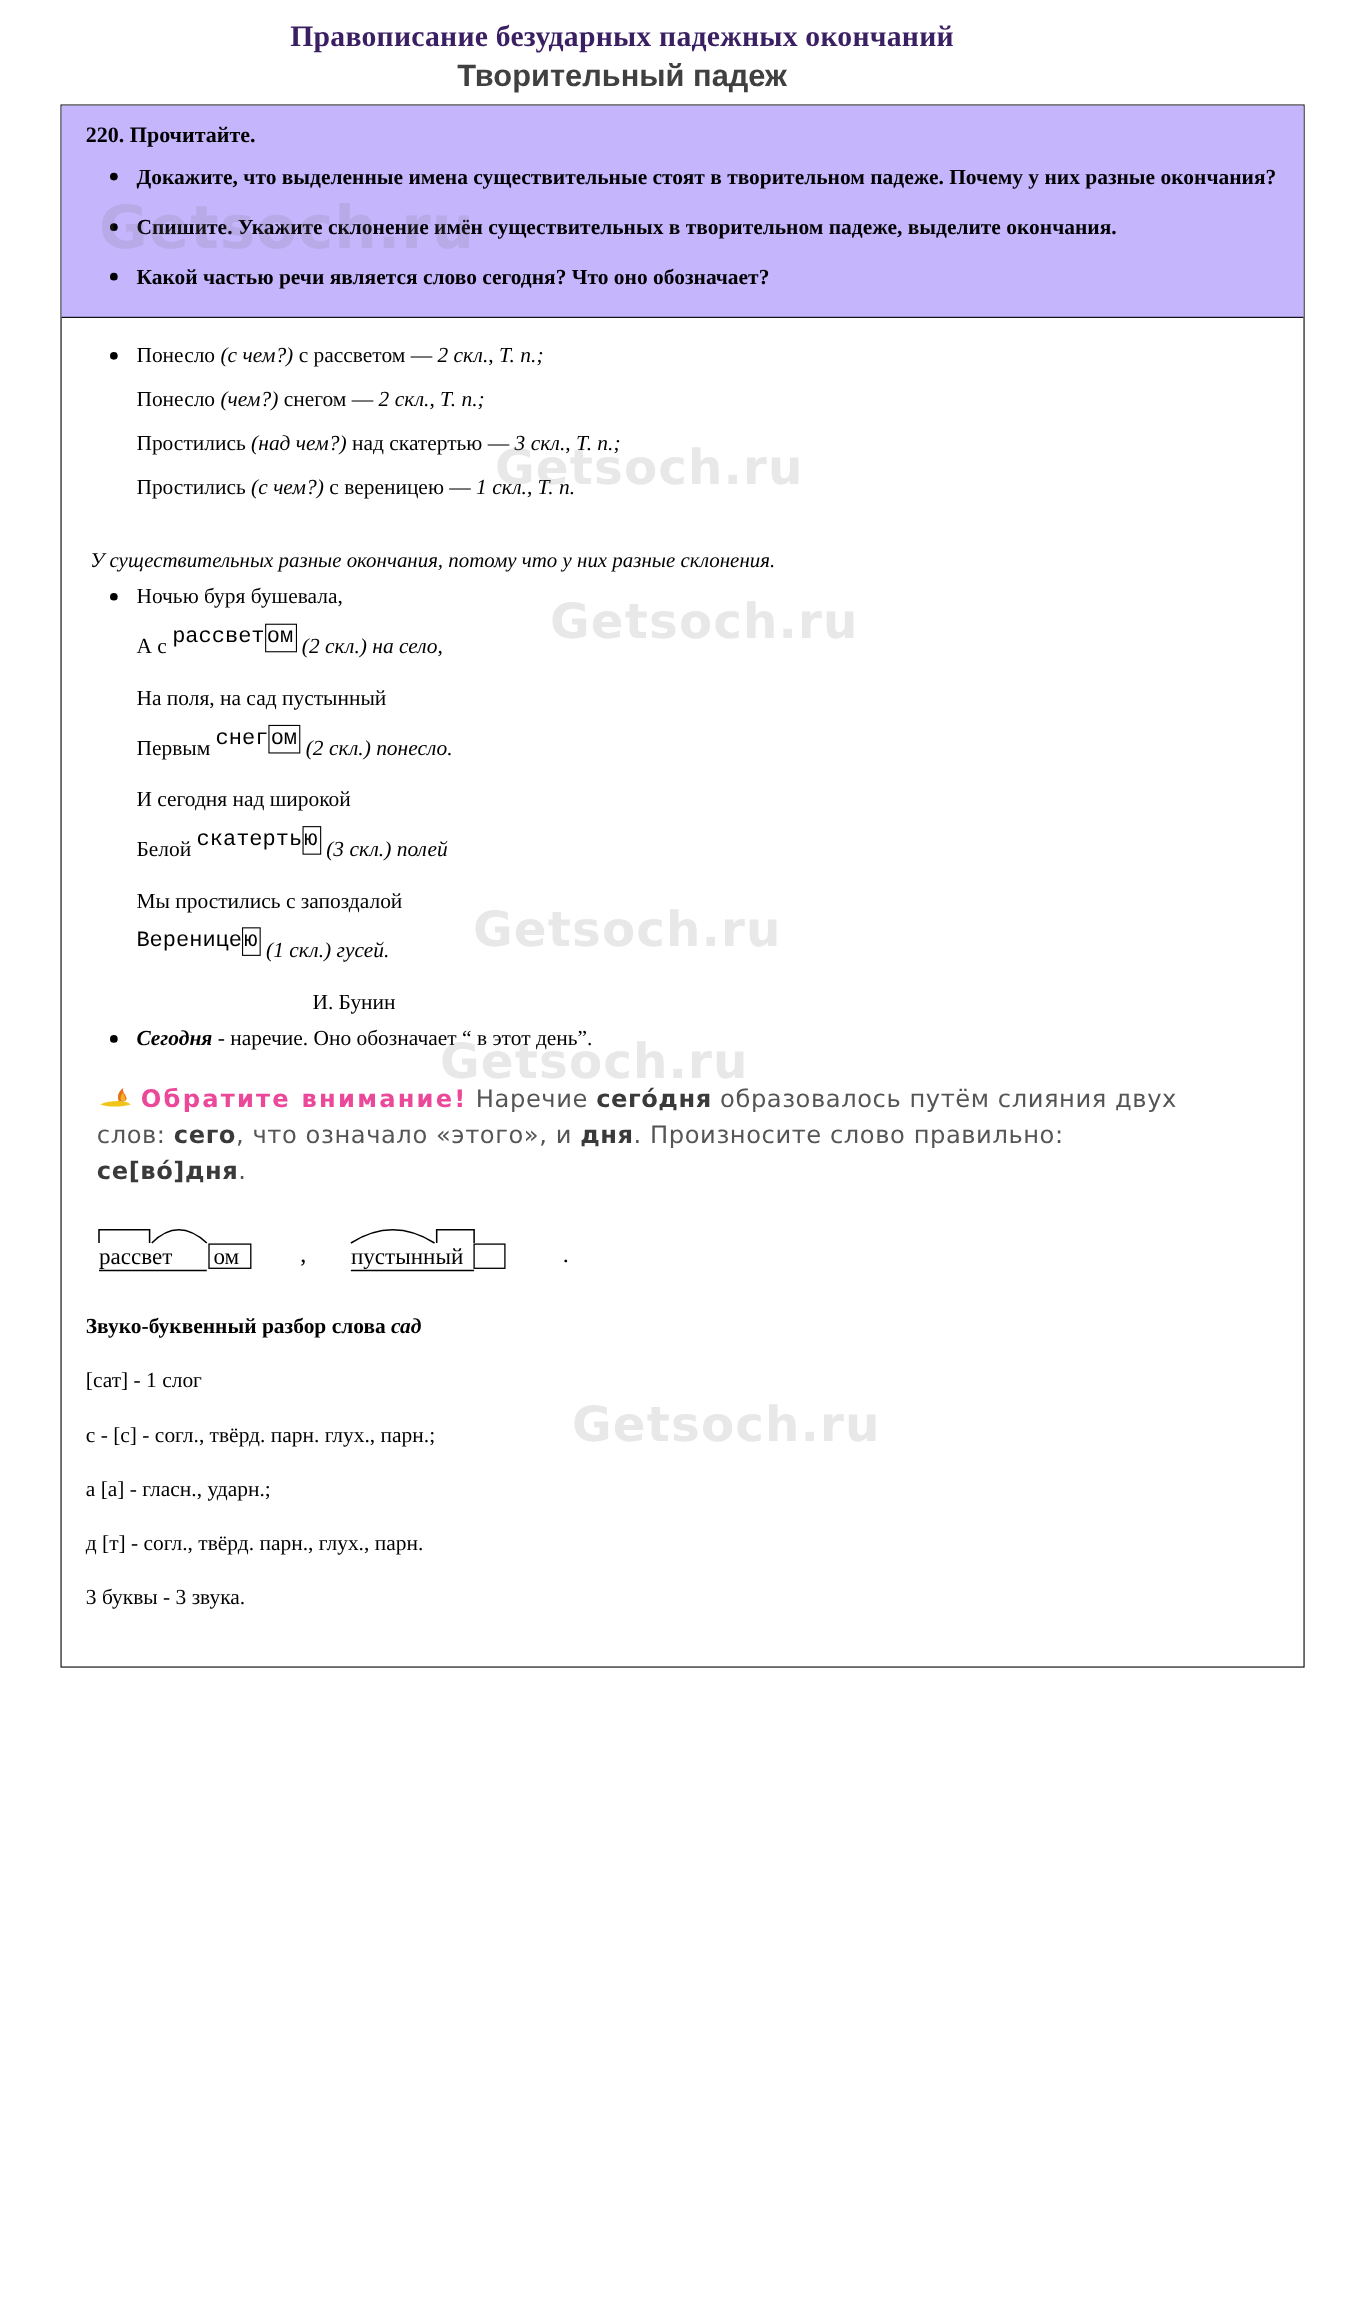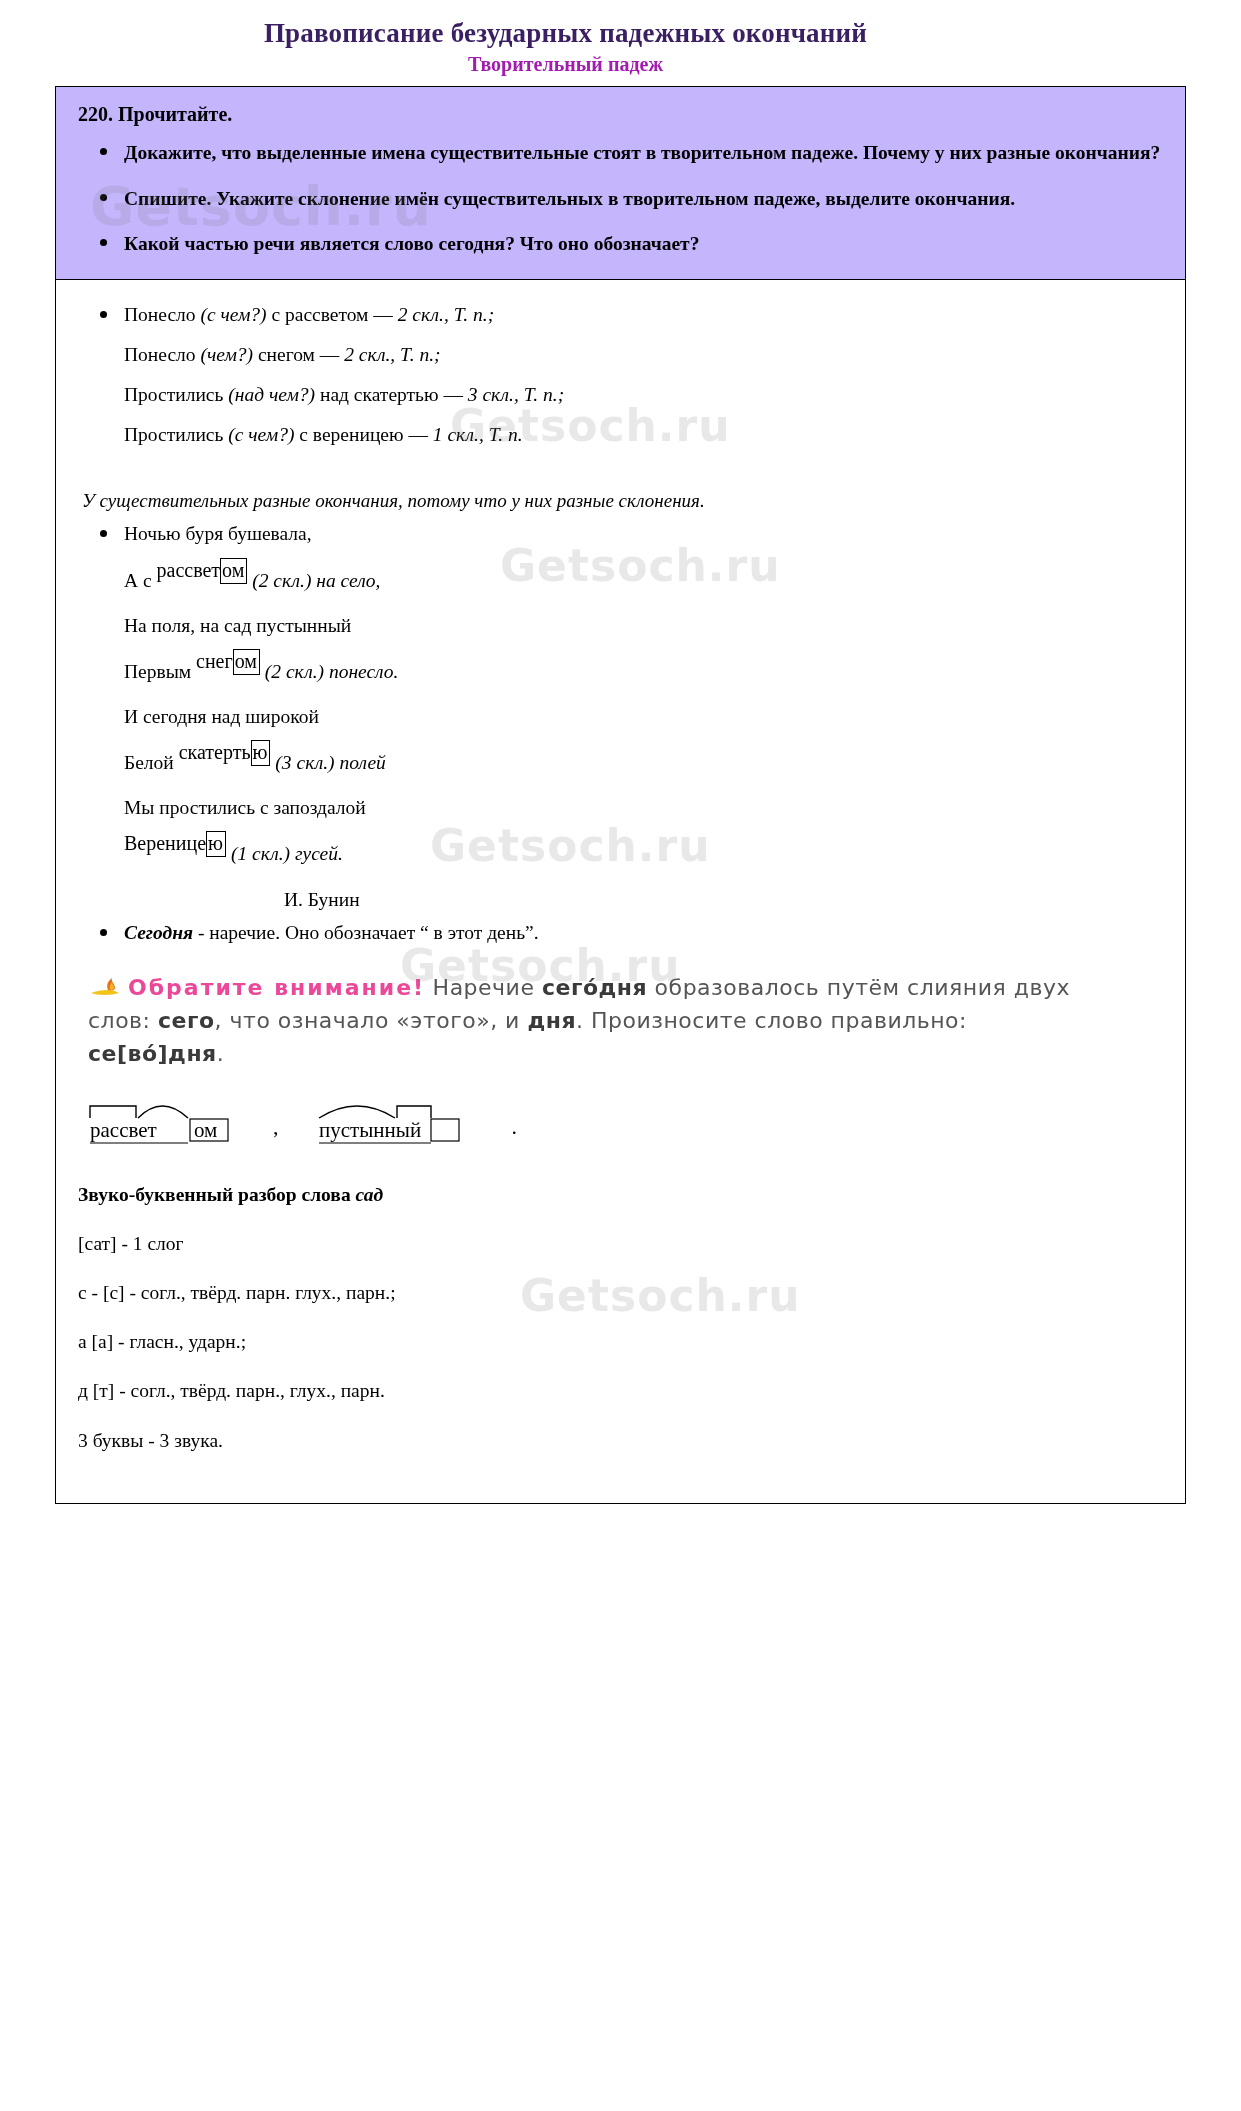--- a/index.html
+++ b/index.html
@@ -28,24 +28,24 @@
     margin-bottom: 10px;
   }
   .header-title {
     font-family: "Liberation Serif", serif;
     font-weight: bold;
     font-size: 27px;
     color: #3b1f63;
     letter-spacing: 0.2px;
   }
   .header-subtitle {
-    font-family: Liberation Serif, serif;
-    font-weight: bold;
-    font-size: 20px;
-    color: #a21caf;
+    font-family: Liberation Sans, sans-serif;
+    font-weight: bold;
+    font-size: 28px;
+    color: #404040;
     margin-top: 4px;
   }
 
   
   .frame {
     border: 1px solid #000;
     box-sizing: border-box;
     width: 1131px;
     margin: 0 auto;
     background: #fff;
@@ -130,20 +130,21 @@
   .poem .line { margin-bottom: 12px; }
   .poem-author {
     margin: 4px 0 0 0;
     padding-left: 160px;
   }
   .word-up {
     display: inline-block;
     position: relative;
     top: -10px;
     font-size: 20px;
+    font-family: Liberation Mono, monospace;
   }
   .ending-box {
     border: 1px solid #000;
     padding: 0 2px 1px 1px;
     display: inline-block;
     line-height: 1.15;
   }
 
   
   .segodnya { margin-top: 40px; }

